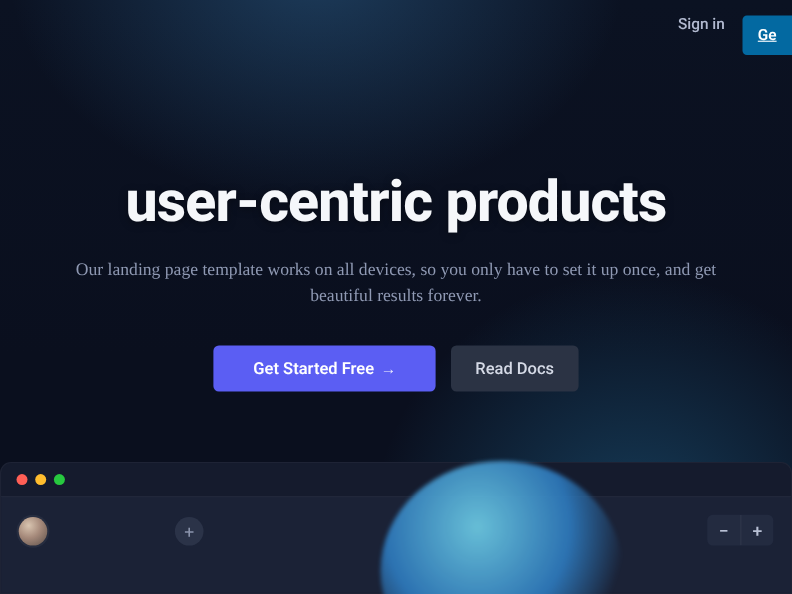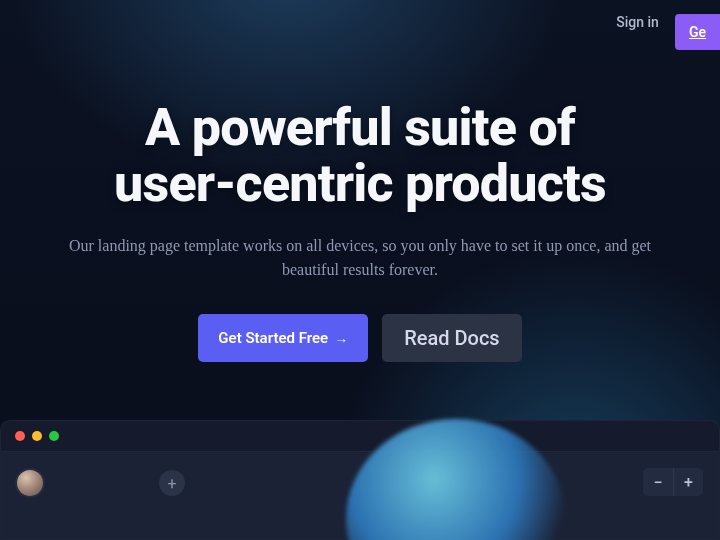--- a/index.html
+++ b/index.html
@@ -28,21 +28,21 @@
   gap: 16px;
   z-index: 10;
 }
 .signin {
   color: #b2bad0;
   font-size: 14px;
   font-weight: 500;
   cursor: pointer;
 }
 .getbtn {
-  background: #8b5cf6;
+  background: #0369a1;
   color: #fff;
   font-size: 14px;
   font-weight: 600;
   padding: 10px 14px;
   border-radius: 4px 0 0 4px;
   cursor: pointer;
   text-decoration: underline;
 }
 .hero {
   position: absolute;
@@ -75,31 +75,31 @@
   margin-top: 32px;
   display: flex;
   justify-content: center;
   gap: 14px;
 }
 .btn-primary {
   background: #5b5ef3;
   color: #fff;
   font-size: 15px;
   font-weight: 600;
-  padding: 12px 20px;
+  padding: 12px 36px;
   border-radius: 5px;
   display: inline-flex;
   align-items: center;
   gap: 6px;
   cursor: pointer;
 }
 .btn-secondary {
   background: #2b3344;
   color: #d5dae6;
-  font-size: 20px;
+  font-size: 15px;
   font-weight: 500;
   padding: 12px 22px;
   border-radius: 5px;
   cursor: pointer;
 }
 .arrow { font-size: 14px; opacity: 0.9; }
 .mock-window {
   position: absolute;
   bottom: 0;
   left: 0;
@@ -194,21 +194,21 @@
 
 <div class="bg-gradient"></div>
 
 <div class="topnav">
   <span class="signin">Sign in</span>
   <span class="getbtn">Ge</span>
 </div>
 
 <div class="hero">
   <h1>
-    <span>A powerful suite of</span><br>
+    <br>
     <span>user-centric products</span>
   </h1>
   <p class="subtitle">Our landing page template works on all devices, so you only have to set it up once, and get beautiful results forever.</p>
   <div class="cta-row">
     <div class="btn-primary">
       <span>Get Started Free</span>
       <span class="arrow">→</span>
     </div>
     <div class="btn-secondary">Read Docs</div>
   </div>

